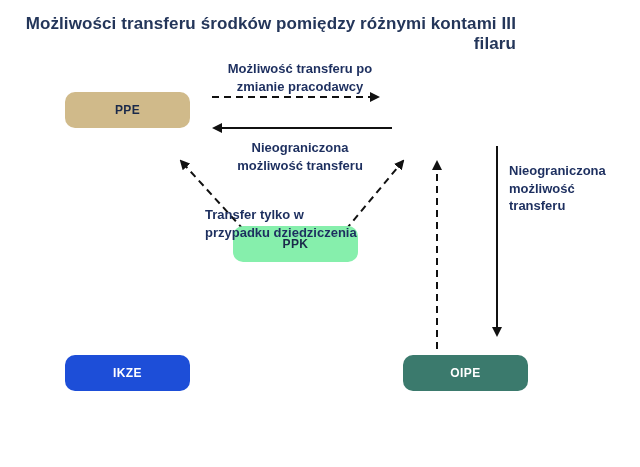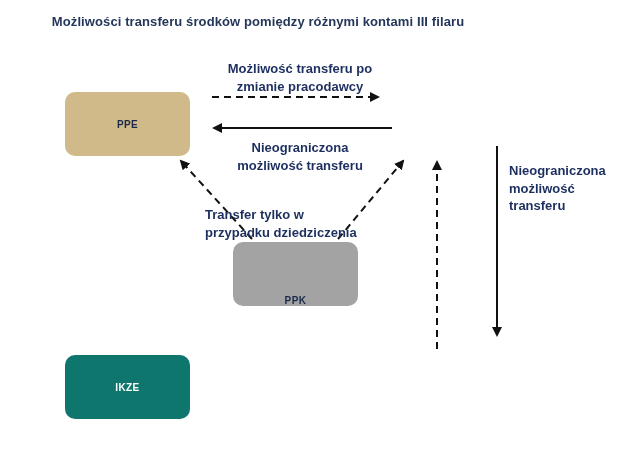--- a/index.html
+++ b/index.html
@@ -7,41 +7,41 @@
   .canvas{
     position:relative;
     width:640px;height:467px;
     background:#ffffff;
     overflow:hidden;
   }
   .title{
     position:absolute;
     top:14px;left:0;width:516px;
     margin:0;
-    text-align:center;
-    font-size:13px;
+    text-align:right;
+    font-size:17px;
     font-weight:700;
     color:#24365a;
     letter-spacing:.1px;
   }
   .arrows{
     position:absolute;top:0;left:0;width:640px;height:467px;
   }
   .node{
     position:absolute;
-    width:125px;height:64px;
+    width:125px;height:36px;
     border-radius:10px;
     display:flex;align-items:center;justify-content:center;
-    font-size:10px;font-weight:700;
+    font-size:12px;font-weight:700;
     letter-spacing:.4px;
   }
   .node-ppe {left:65px; top:92px; background:#d0ba8a; color:#1b2a4a;}
   .node-ike {left:403px;top:92px; background:#1e3d4f; color:#ffffff;}
-  .node-ppk {left:233px;top:242px;background:#a3a3a3; color:#1b2a4a;align-items:flex-end;}
-  .node-ikze{left:65px; top:355px;background:#0f766e; color:#ffffff;}
+  .node-ppk {left:233px;top:226px;background:#86efac; color:#1b2a4a;}
+  .node-ikze{left:65px; top:355px;background:#1d4ed8; color:#ffffff;}
   .node-oipe{left:403px;top:355px;background:#3b7a6d; color:#ffffff;}
   .edge-label{
     position:absolute;
     font-size:13px;
     font-weight:700;
     color:#1d2f5f;
     line-height:1.35;
     white-space:pre-line;
   }
   .lbl-ppe-ike {left:210px;top:60px; width:180px;text-align:center;}
@@ -75,20 +75,23 @@
 
   <div class="node node-ppe">
     <span>PPE</span>
   </div>
   <div class="node node-ppk">
     <span>PPK</span>
   </div>
   <div class="node node-ikze">
     <span>IKZE</span>
   </div>
+  <div class="node node-oipe">
+    <span>OIPE</span>
+  </div>
 
   <div class="edge-label lbl-ppe-ike">Możliwość transferu po
 zmianie pracodawcy</div>
   <div class="edge-label lbl-ike-ppe">Nieograniczona
 możliwość transferu</div>
   <div class="edge-label lbl-ppk">Transfer tylko w
 przypadku dziedziczenia</div>
   <div class="edge-label lbl-ike-oipe">Nieograniczona
 możliwość
 transferu</div>

